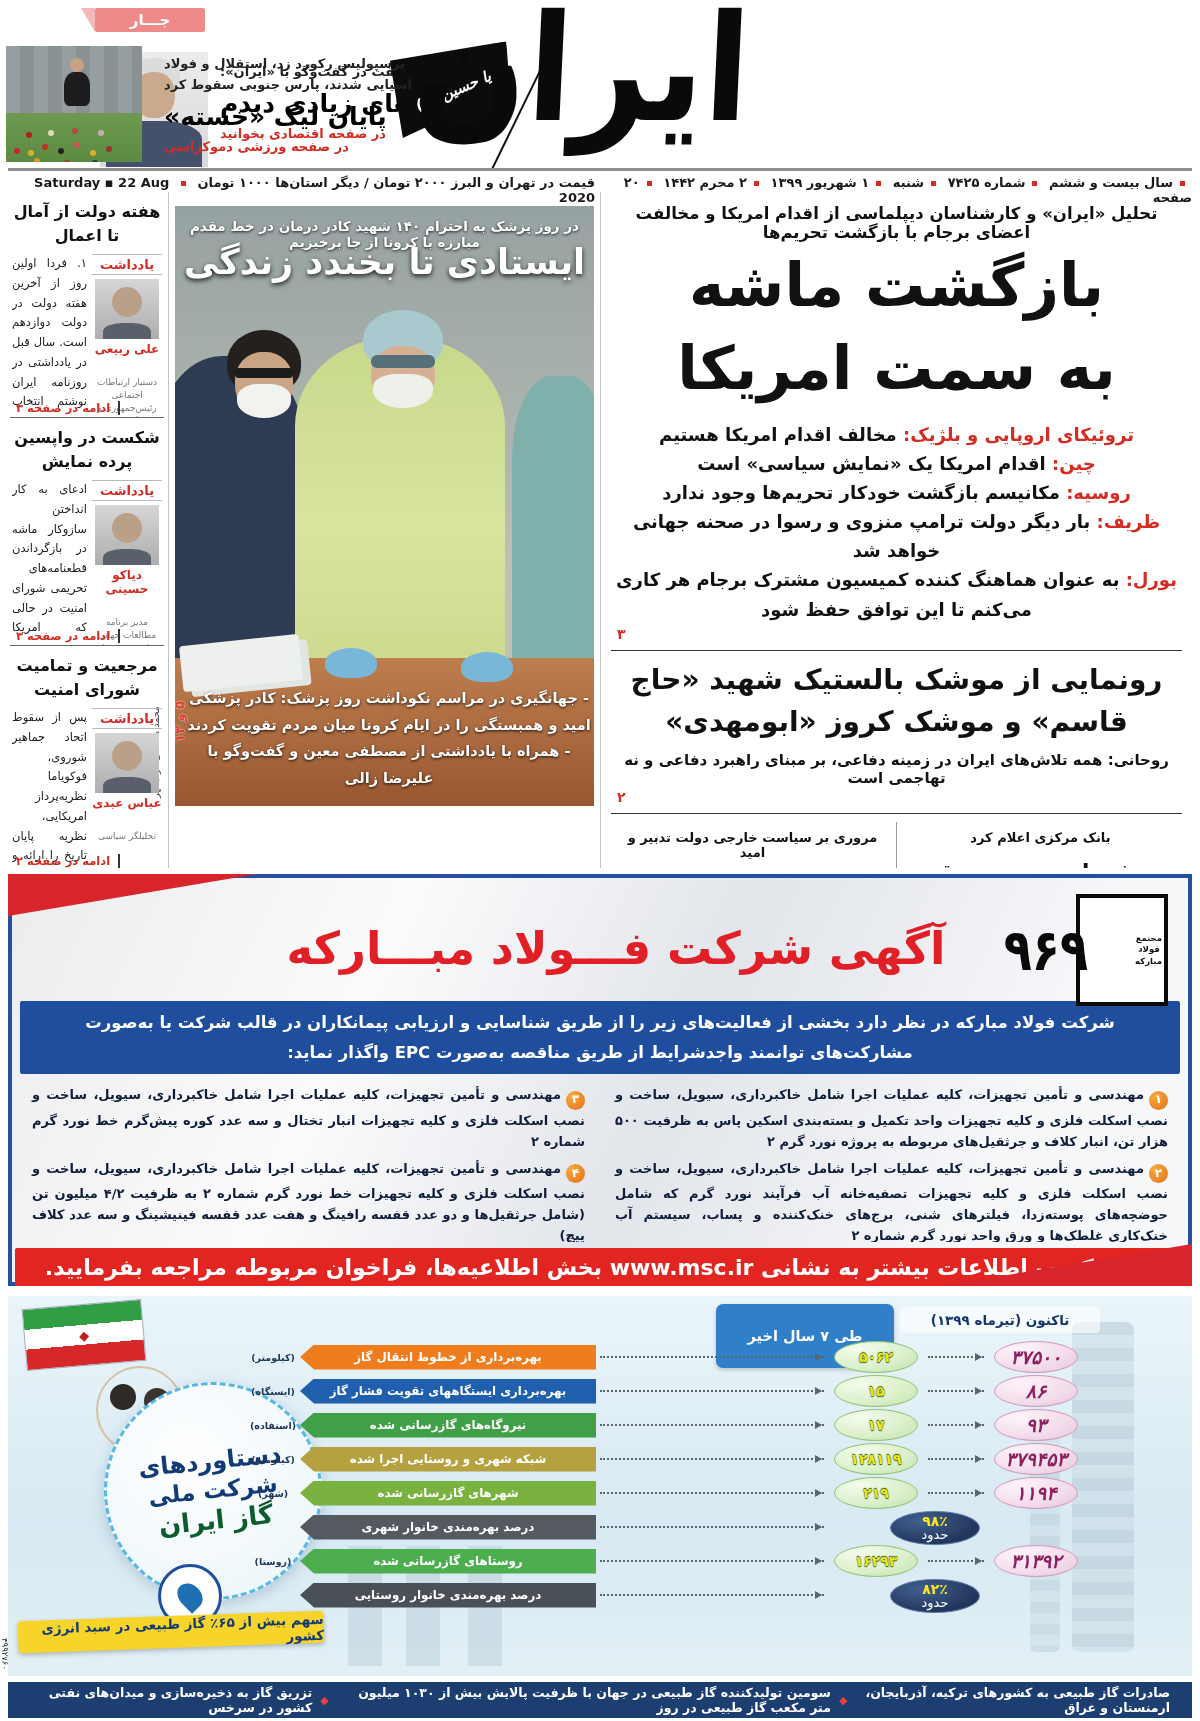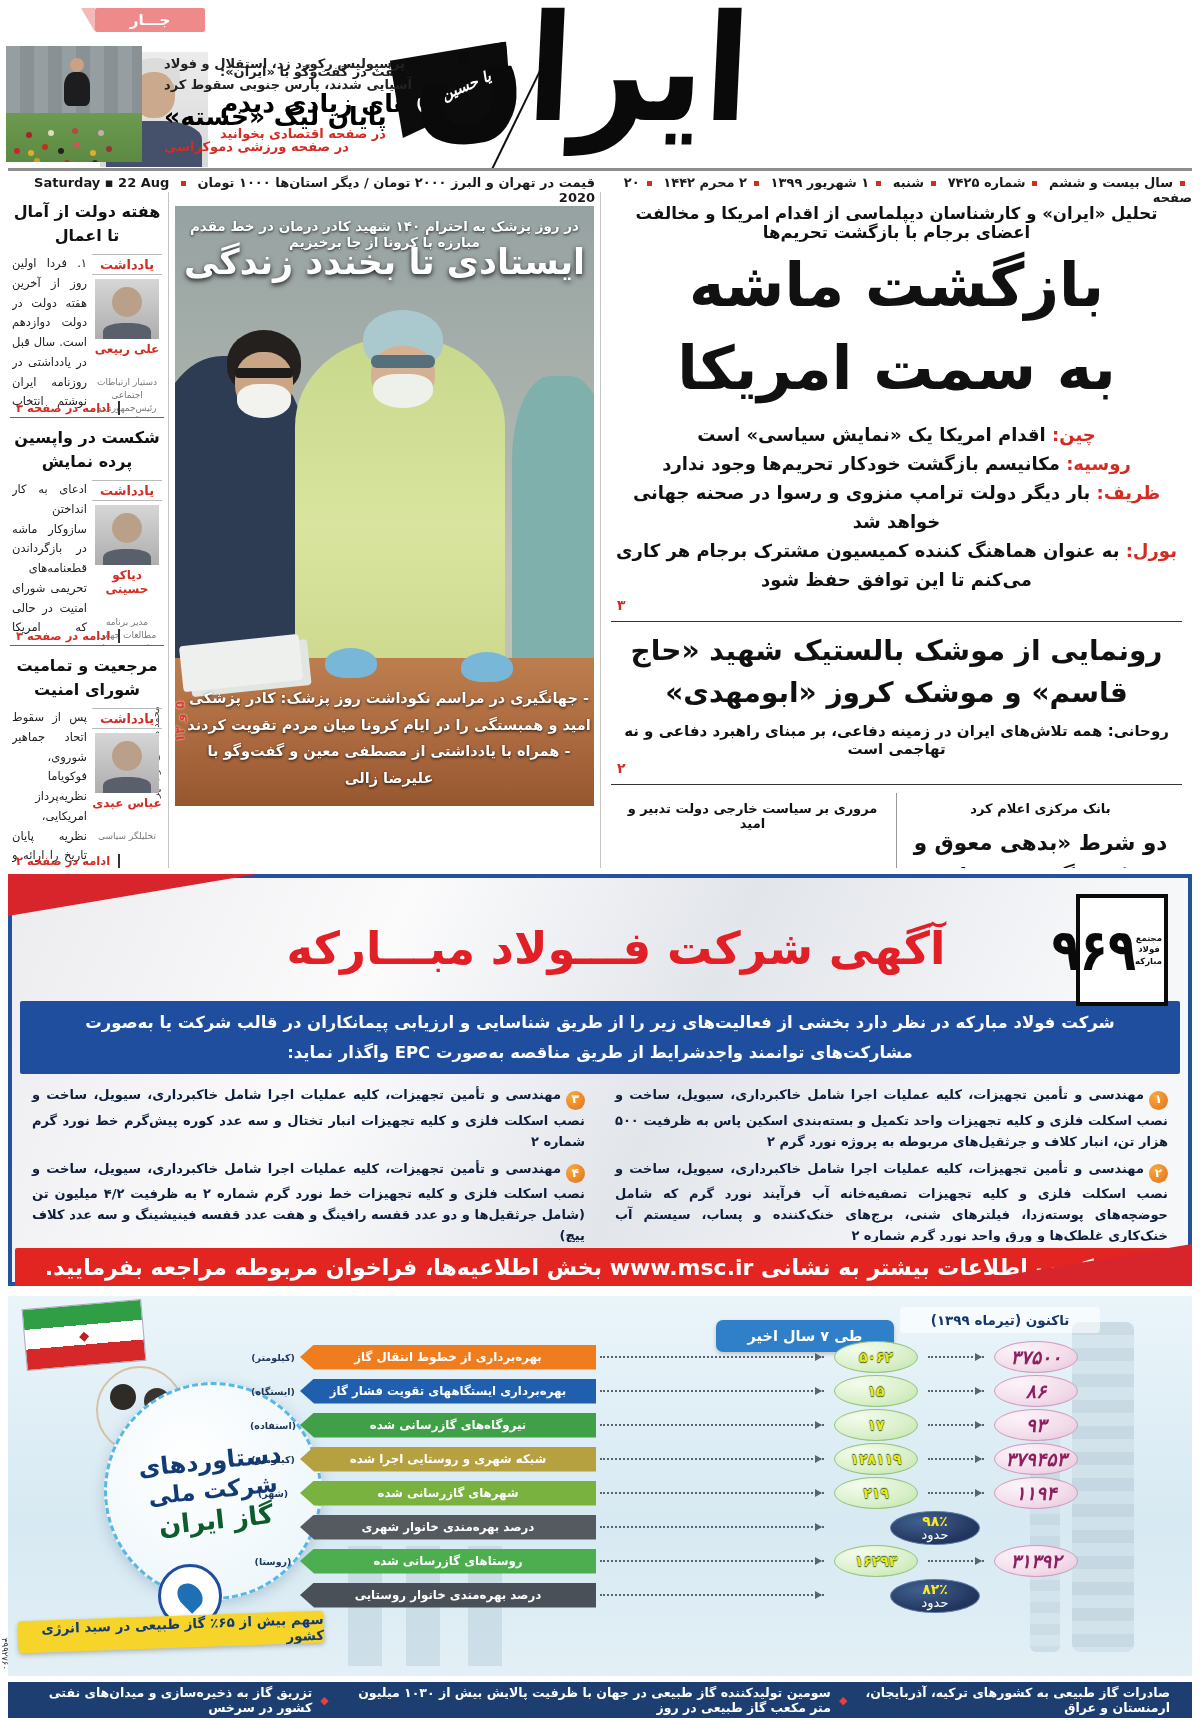--- a/index.html
+++ b/index.html
@@ -96,21 +96,21 @@
   .s-body{flex:1;font-size:11.5px;line-height:1.72;text-align:justify;color:#1c1c1c;overflow:hidden;}
   .s-more{position:absolute;bottom:2px;left:6px;color:#d42b22;font-weight:800;font-size:11.5px;border-right:2px solid #333;padding-right:8px;}
   
   .ad{position:absolute;top:874px;left:8px;right:8px;height:412px;border:4px solid #2450a0;box-sizing:border-box;
       background:linear-gradient(115deg,#ececef 0%,#fbfbfc 30%,#e2e5ea 55%,#f6f7f9 82%);}
   .ad::before{content:"";position:absolute;top:-4px;left:-4px;border-top:42px solid #d8252b;border-right:250px solid transparent;}
   .ad::after{content:"";position:absolute;bottom:-4px;right:-4px;border-bottom:42px solid #d8252b;border-left:250px solid transparent;}
   .ad-title{margin-top:44px;text-align:center;color:#e11f26;font-size:45px;font-weight:900;letter-spacing:1px;margin-left:32px;}
   .ad-logo{position:absolute;top:16px;right:20px;width:92px;height:112px;border:4px solid #0a0a0a;background:#fff;
            display:flex;align-items:center;box-sizing:border-box;padding:2px;}
-  .logo-cap{width:26px;font-size:8.5px;font-weight:800;text-align:center;line-height:1.35;color:#111;}
+  .logo-cap{width:26px;font-size:8.5px;font-weight:800;text-align:center;line-height:1.35;color:#111;margin-left:48px;}
   .logo-mark{flex:1;text-align:center;font-size:46px;font-weight:900;color:#0a0a0a;transform:scaleY(1.25);}
   .ad-intro{background:#1f4e9e;color:#fff;margin:26px 8px 0;padding:7px 24px;text-align:center;
             font-size:16.5px;font-weight:800;line-height:1.8;border-radius:2px;}
   .ad-items{display:flex;gap:30px;padding:10px 20px 0;height:158px;overflow:hidden;}
   .ad-colm{flex:1;font-size:13px;font-weight:600;color:#0e1d3a;line-height:1.62;text-align:justify;}
   .ad-item{margin-bottom:6px;}
   .num{display:inline-flex;width:19px;height:19px;border-radius:50%;background:radial-gradient(circle at 32% 28%,#f7a93c,#e2711d);
        color:#fff;font-size:12px;font-weight:900;align-items:center;justify-content:center;margin-left:5px;vertical-align:-4px;}
   .ad-red{background:#e32522;color:#fff;margin:6px 3px 0;height:38px;display:flex;align-items:center;justify-content:center;
           font-size:22px;font-weight:900;border-radius:2px;}
@@ -139,21 +139,21 @@
               align-items:center;justify-content:center;transform:rotate(-6deg);box-shadow:0 4px 14px rgba(40,90,130,.25);}
   .bc1{font-size:24px;font-weight:900;color:#123a75;} .bc2{font-size:23px;font-weight:900;color:#123a75;margin-top:2px;}
   .bc3{font-size:26px;font-weight:900;color:#0d5c2e;margin-top:2px;}
   .nigc{position:absolute;left:150px;top:268px;width:58px;height:58px;border-radius:50%;background:#fff;border:3px solid #1f4e9e;
         display:flex;align-items:center;justify-content:center;}
   .nigc i{display:block;width:22px;height:28px;background:#1f6fb5;border-radius:50% 50% 50% 0;transform:rotate(-45deg);}
   .g-ribbon{position:absolute;left:10px;top:320px;width:306px;height:32px;background:#f7d42a;color:#143a73;display:flex;
             align-items:center;justify-content:center;font-size:13.5px;font-weight:900;border-radius:4px;
             transform:rotate(-2deg);box-shadow:0 2px 5px rgba(0,0,0,.25);}
   .h-recent{position:absolute;top:8px;right:298px;width:178px;background:#2f80c8;color:#fff;font-weight:900;font-size:14.5px;
-            text-align:center;padding:8px 0;border-radius:7px;box-shadow:0 2px 4px rgba(0,0,0,.2);margin-top:16px;}
+            text-align:center;padding:24px 0;border-radius:7px;box-shadow:0 2px 4px rgba(0,0,0,.2);}
   .h-total{position:absolute;top:11px;right:92px;width:200px;background:rgba(255,255,255,.6);color:#14366b;font-weight:900;
            font-size:13.5px;text-align:center;padding:5px 0;border-radius:4px;}
   .g-rows{position:absolute;top:44px;right:108px;left:238px;}
   .g-row{display:flex;align-items:center;height:34px;position:relative;}
   .g-cell{flex:none;display:flex;justify-content:center;}
   .g-total-cell{width:96px;} .g-recent-cell{width:96px;}
   .ga1{flex:none;width:56px;} .ga2{flex:1;}
   .g-arrow{border-top:2px dotted #5a6470;height:0;position:relative;margin:0 4px;}
   .g-arrow::after{content:"";position:absolute;right:-2px;top:-5px;border:4px solid transparent;border-left:7px solid #5a6470;}
   .ellipse{display:flex;flex-direction:column;align-items:center;justify-content:center;border-radius:50%;}
@@ -240,20 +240,21 @@
 
   <main class="main">
 
     <section class="lead-col">
       <div class="lead-kicker">تحلیل «ایران» و کارشناسان دیپلماسی از اقدام امریکا و مخالفت اعضای برجام با بازگشت تحریم‌ها</div>
       <div class="lead-headline">
         <span>بازگشت ماشه</span><br>
         <span>به سمت امریکا</span>
       </div>
       <div class="bullets">
+        <div><span class="b-lead">تروئیکای اروپایی و بلژیک:</span> <span>مخالف اقدام امریکا هستیم</span></div>
         <div><span class="b-lead">چین:</span> <span>اقدام امریکا یک «نمایش سیاسی» است</span></div>
         <div><span class="b-lead">روسیه:</span> <span>مکانیسم بازگشت خودکار تحریم‌ها وجود ندارد</span></div>
         <div><span class="b-lead">ظریف:</span> <span>بار دیگر دولت ترامپ منزوی و رسوا در صحنه جهانی خواهد شد</span></div>
         <div><span class="b-lead">بورل:</span> <span>به عنوان هماهنگ کننده کمیسیون مشترک برجام هر کاری می‌کنم تا این توافق حفظ شود</span></div>
       </div>
       <div class="pageref">۳</div>
       <div class="rule"></div>
 
       <div class="missile-title">رونمایی از موشک بالستیک شهید «حاج قاسم» و موشک کروز «ابومهدی»</div>
       <div class="missile-sub">روحانی: همه تلاش‌های ایران در زمینه دفاعی، بر مبنای راهبرد دفاعی و نه تهاجمی است</div>

